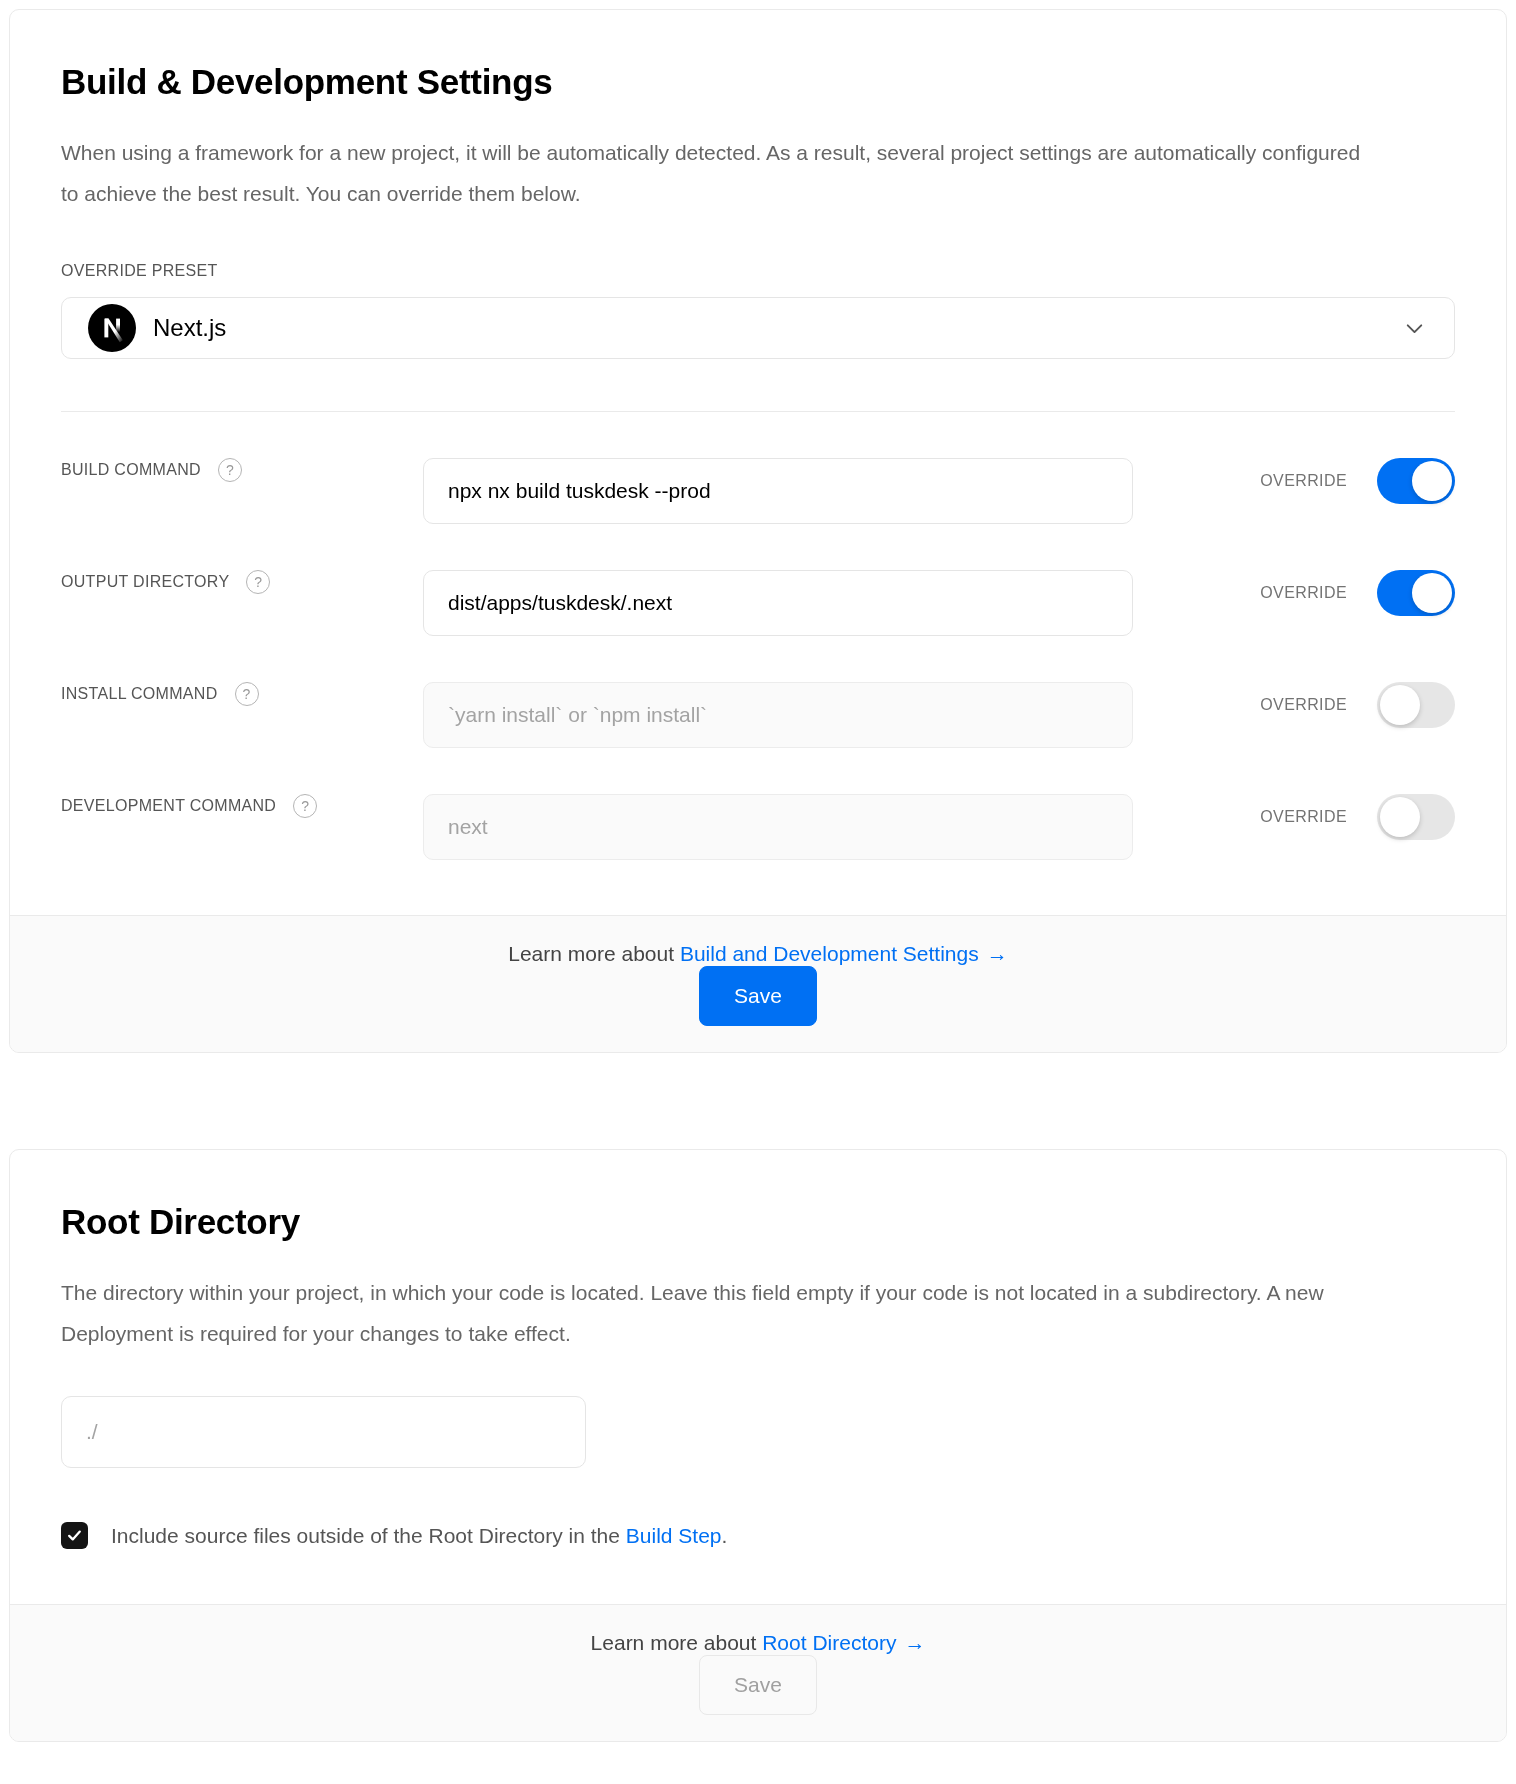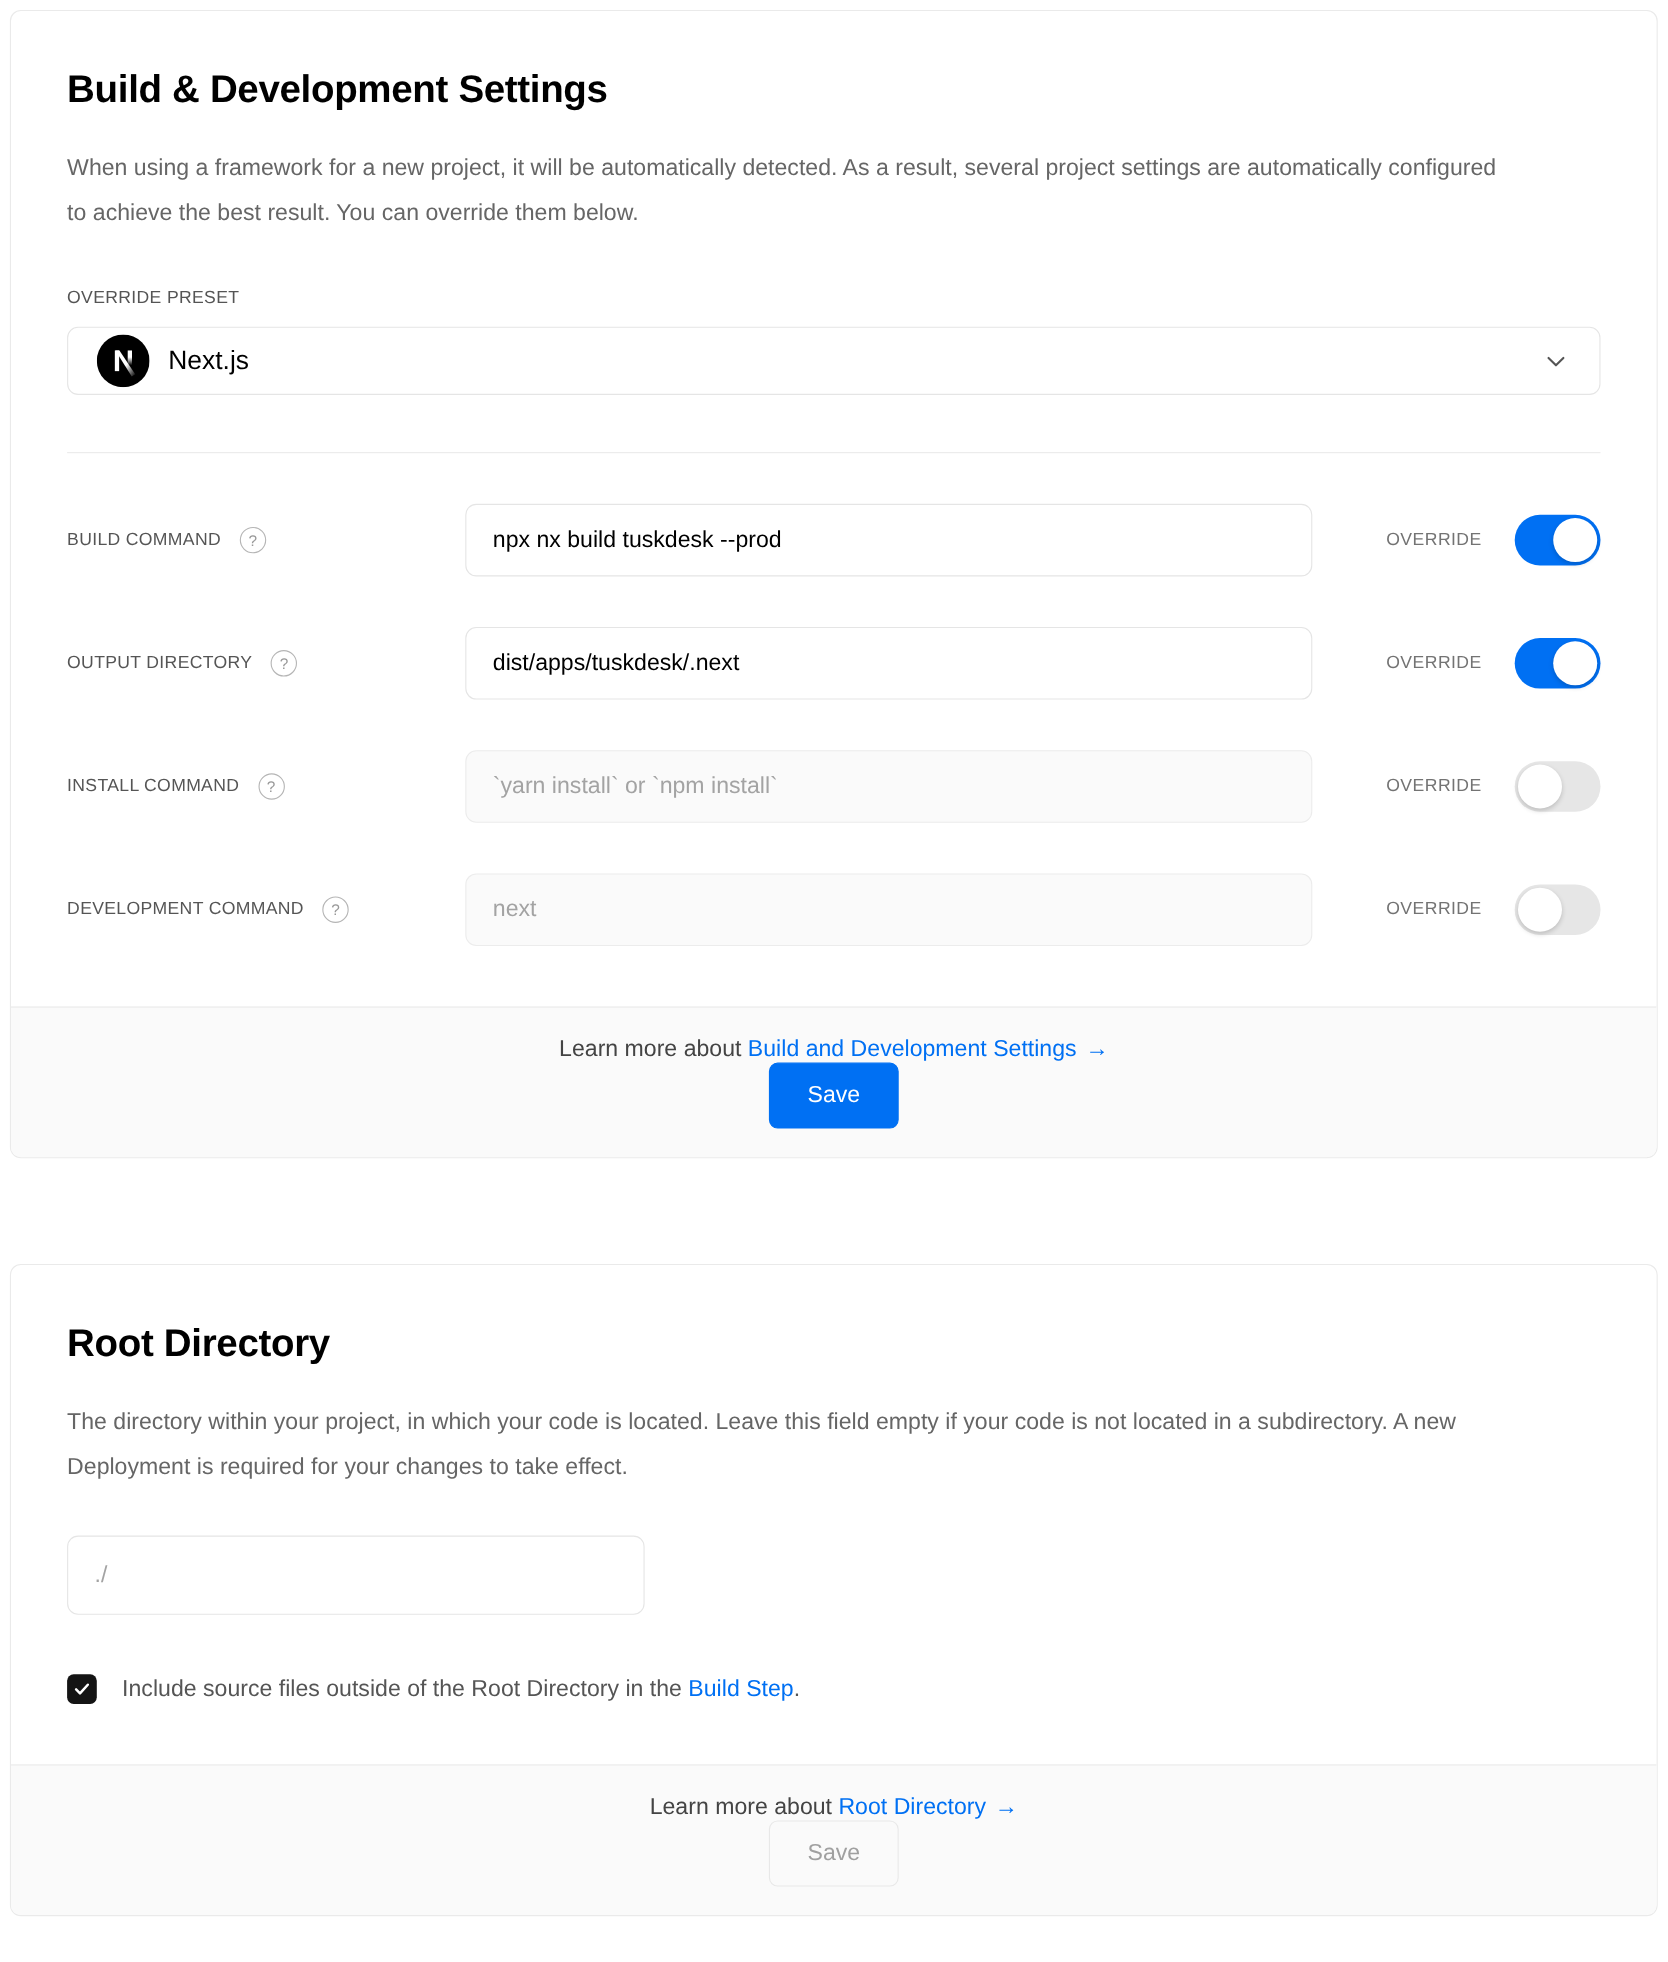--- a/index.html
+++ b/index.html
@@ -50,34 +50,34 @@
     gap:17px;
     padding:0 26px;
     cursor:pointer;
     background:#fff;
   }
   .select-value { font-size:24px; color:#000; }
   .select-chevron { margin-left:auto; display:flex; }
 
   .divider { border:0; border-top:1px solid #eaeaea; margin:52px 0 4px; }
 
-  .setting-row { display:flex; align-items:center; margin-top:46px; }
+  .setting-row { display:flex; align-items:flex-start; margin-top:46px; }
   .row-label {
     width:362px; flex:none;
     display:flex; align-items:center; gap:17px;
     font-size:16px; color:#555; letter-spacing:0.3px;
   }
   .help-icon {
     width:24px; height:24px; flex:none;
     border:1.5px solid #b5b5b5; border-radius:50%;
     display:flex; align-items:center; justify-content:center;
     font-size:14px; color:#999; cursor:default;
   }
   .text-input {
-    width:770px; height:66px;
+    width:710px; height:66px;
     border:1px solid #e5e5e5; border-radius:10px;
     padding:0 24px;
     font-size:21px; color:#000;
     font-family:inherit;
     outline:none;
     background:#fff;
   }
   .text-input::placeholder { color:#a3a3a3; }
   .text-input.disabled { background:#fafafa; border-color:#ececec; }
 

